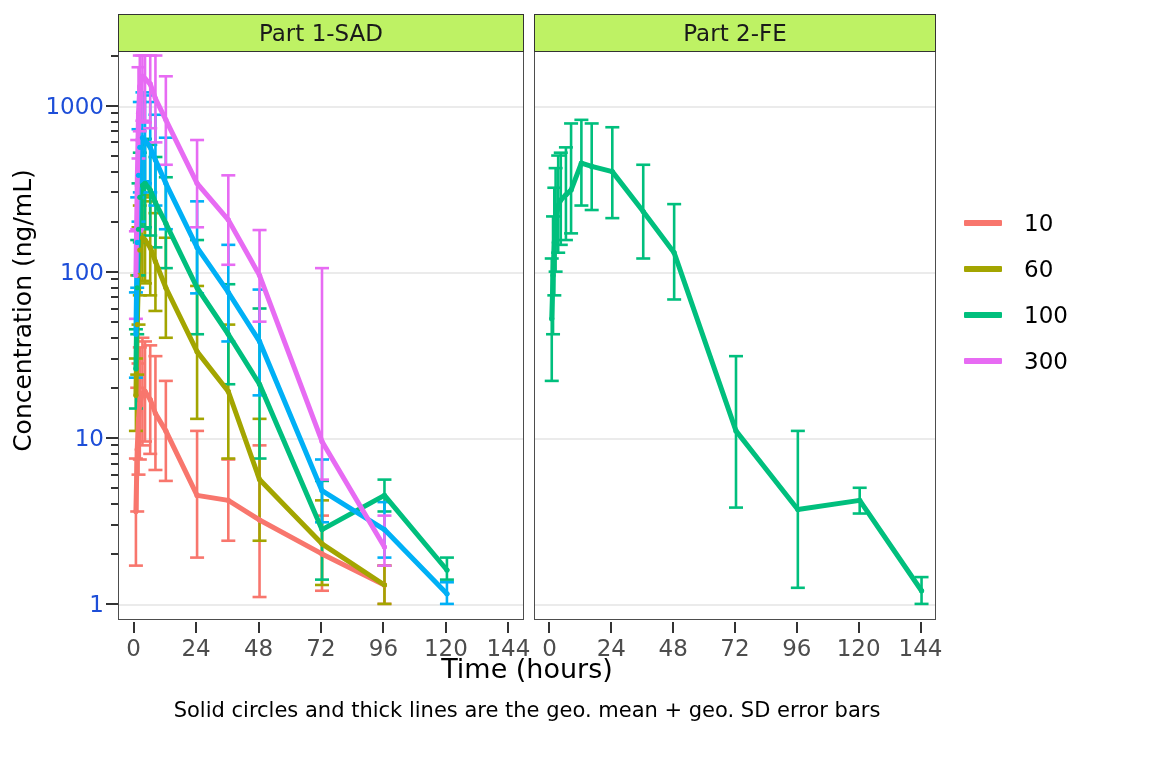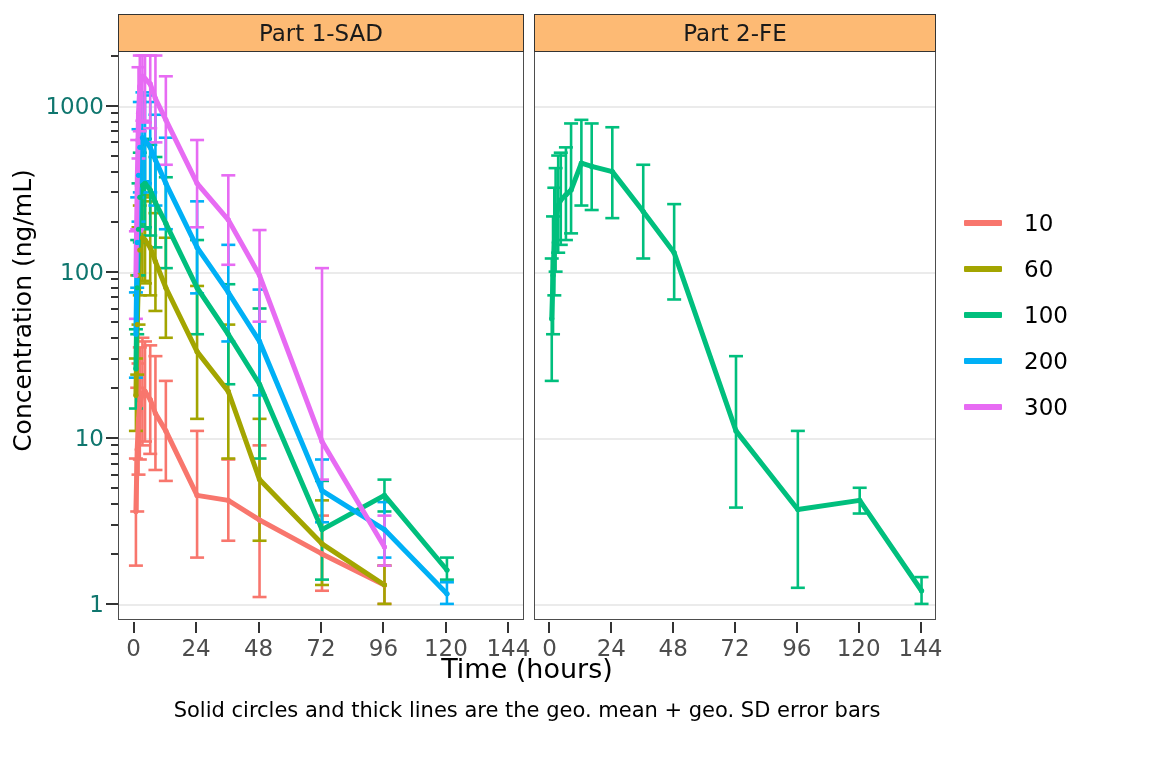--- a/index.html
+++ b/index.html
@@ -33,21 +33,21 @@
   #y-tick-labels {
     position: absolute;
     left: 44px; top: 0px;
     width: 74px; height: 620px;
   }
   .y-tick-label {
     position: absolute;
     right: 14px;
     transform: translateY(-50%);
     font-size: 23px;
-    color: #0f766e;
+    color: #1d4ed8;
     white-space: nowrap;
     text-align: right;
   }
   .y-major-tick {
     position: absolute;
     right: 0px;
     width: 12px; height: 2px;
     background: #333333;
     transform: translateY(-50%);
   }
@@ -59,21 +59,21 @@
     transform: translateY(-50%);
   }
   
   .panel-wrap {
     position: absolute;
     top: 14px;
   }
   .panel-strip {
     position: relative;
     height: 38px;
-    background: #fdba74;
+    background: #bef264;
     border: 1.5px solid #333333;
     display: flex; align-items: center; justify-content: center;
   }
   .panel-strip-label {
     font-size: 23px;
     color: #1a1a1a;
     white-space: nowrap;
   }
   .panel-body {
     position: relative;
@@ -672,26 +672,20 @@
           <div class="legend-label">60</div>
         </div>
         <div class="legend-row">
           <div class="legend-key">
             <div class="legend-swatch" style="background: rgb(0, 191, 125);"></div>
           </div>
           <div class="legend-label">100</div>
         </div>
         <div class="legend-row">
           <div class="legend-key">
-            <div class="legend-swatch" style="background: rgb(0, 176, 246);"></div>
-          </div>
-          <div class="legend-label">200</div>
-        </div>
-        <div class="legend-row">
-          <div class="legend-key">
             <div class="legend-swatch" style="background: rgb(231, 107, 243);"></div>
           </div>
           <div class="legend-label">300</div>
         </div>
       </div>
   </div>
 
 </div>
 
 </body></html>

